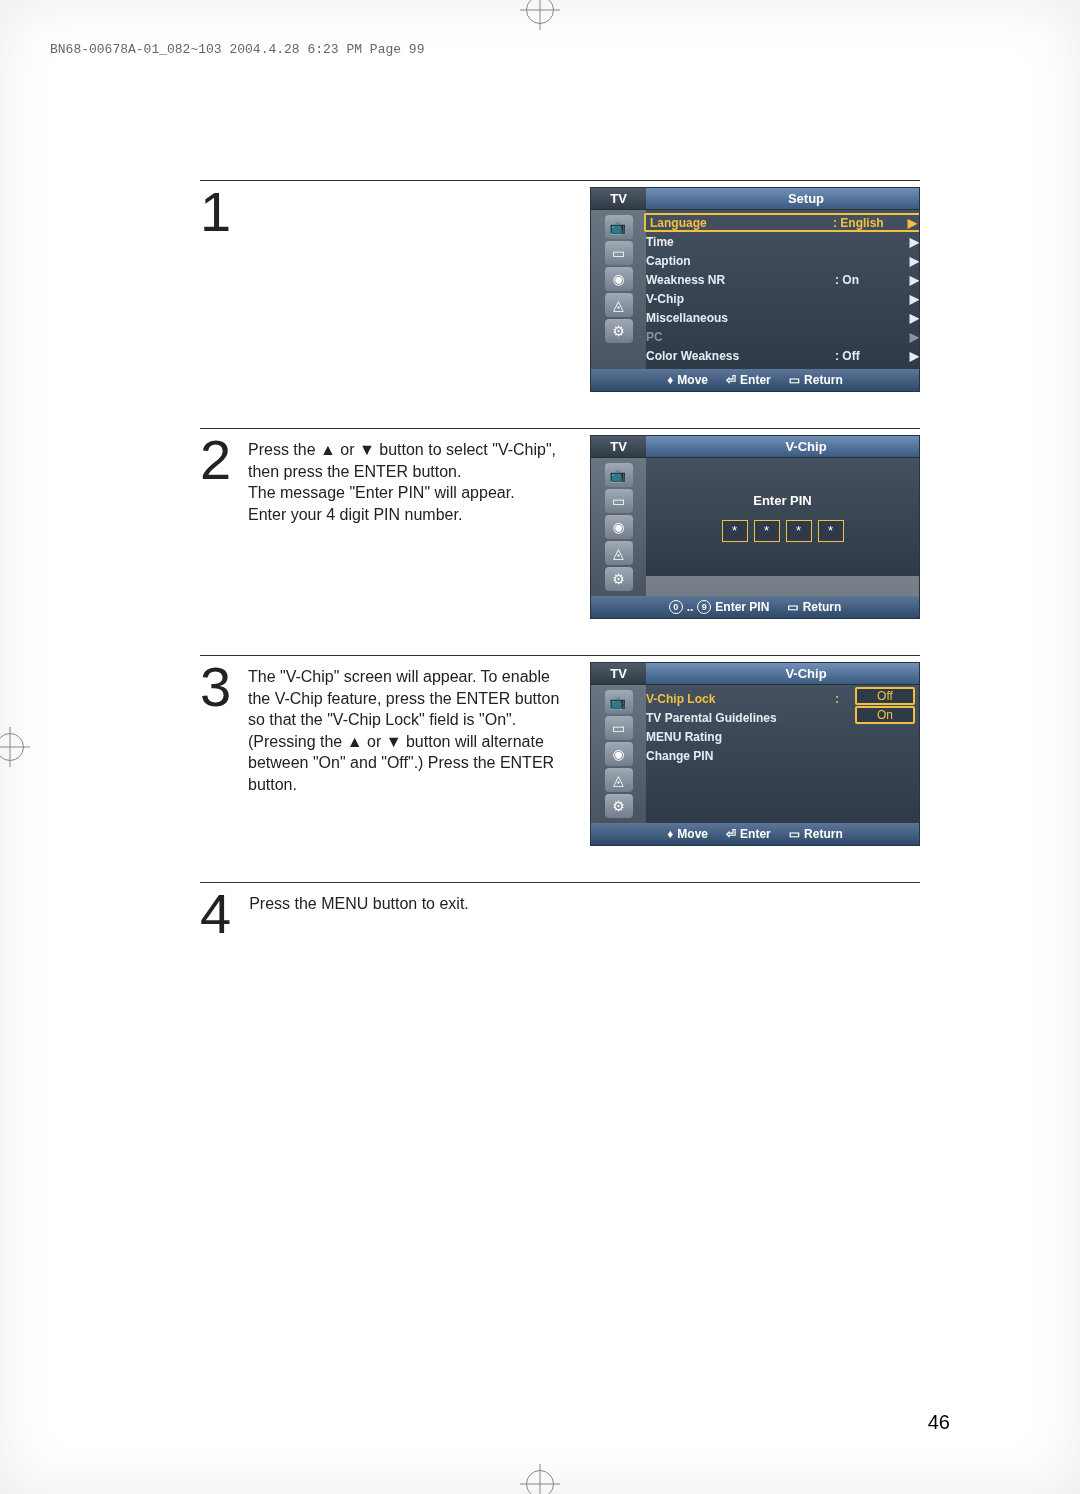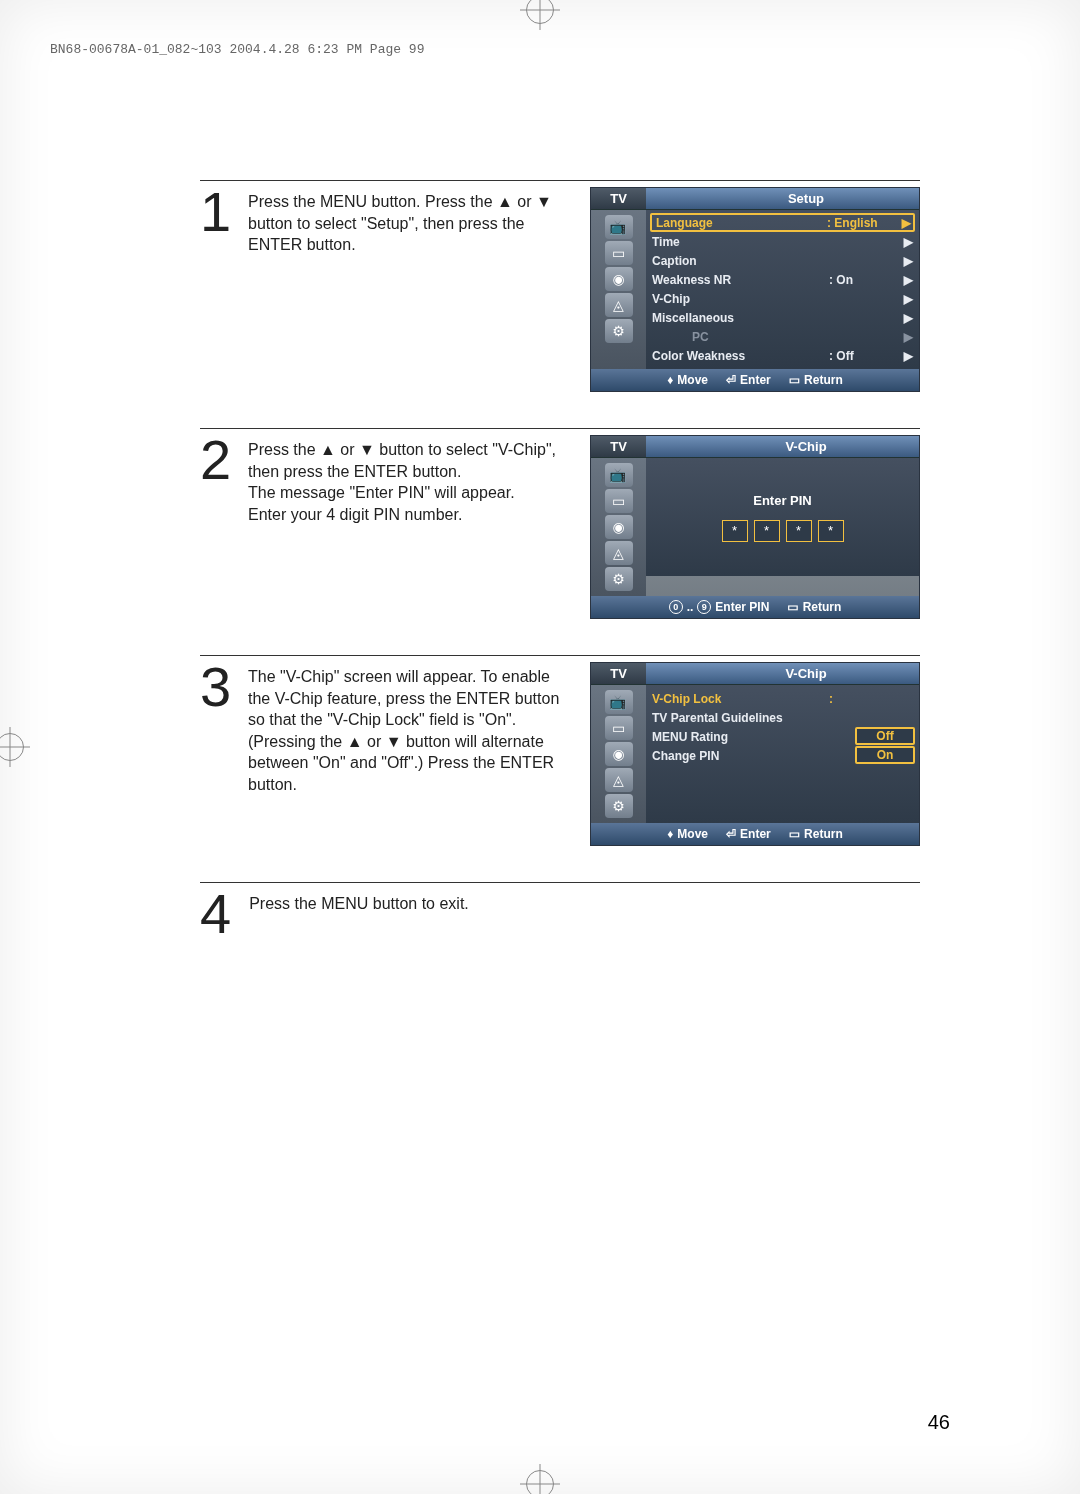--- a/index.html
+++ b/index.html
@@ -159,40 +159,40 @@
   .osd-side .ico {
     width: 28px; height: 24px; margin: 1px 0;
     background: linear-gradient(to bottom,#a0aab6,#727e8c);
     border-radius: 4px;
     display:flex;align-items:center;justify-content:center;
     font-size:14px;
   }
   .osd-main {
     flex: 1;
     background: linear-gradient(to bottom,#455060 0%,#2e3a48 100%);
-    padding: 4px 6px;
+    padding: 4px 0;
     position: relative;
   }
   .osd-row {
     display: flex; align-items: center;
     height: 19px;
     color: #e8ecf2;
     font-weight: bold;
     font-size: 12px;
   }
   .osd-row .lbl { flex: 1; }
   .osd-row .val { width: 70px; }
   .osd-row .arr { width: 14px; text-align: right; }
   .osd-row.sel {
     border: 2px solid #f2c040;
     border-radius: 2px;
     margin: -1px -2px 0; padding: 0 2px 0 4px;
     color: #f2c040;
   }
-  .osd-row.disabled { color: #8892a0; margin-left: 40px; }
+  .osd-row.disabled { color: #8892a0; }
   .osd-footer {
     height: 22px;
     background: linear-gradient(to bottom,#5a7598,#2e4a6a);
     display: flex; align-items: center; justify-content: center;
     gap: 18px;
     font-size: 12px; font-weight: bold;
   }
   .osd-footer .hint { display:flex; gap:4px; align-items:center; }
   .pin-area {
     height: 118px;
@@ -204,25 +204,24 @@
     width:26px; height:22px;
     border:1px solid #f2c040;
     display:flex;align-items:center;justify-content:center;
     background:#2e3a48;
   }
   .overlay-box {
     position:absolute;
     border:2px solid #f2c040;
     background:#2e3a48;
     color:#f2c040;
-    font-weight:bold;
+    font-weight:normal;
     font-size:12px;
     display:flex;align-items:center;justify-content:center;
     border-radius:2px;
-    margin-top:40px;
   }
 
   .page-num {
     position: absolute;
     bottom: 60px; right: 130px;
     font-size: 20px;
   }
 </style>
 </head>
 <body>
@@ -240,21 +239,20 @@
       <div class="circ"></div>
     </div>
 
 
   <div class="content">
 
     <div class="steps">
 
       <div class="step">
         <div class="step-num">1</div>
-        <div class="step-text">Press the MENU button. Press the ▲ or ▼ button to select "Setup", then press the ENTER button.</div>
         <div class="step-screen">
           <div class="osd">
             <div class="osd-header">
               <div class="tv">TV</div>
               <div class="title">Setup</div>
             </div>
             <div class="osd-body">
               <div class="osd-side">
                 <div class="ico">📺</div>
                 <div class="ico">▭</div>

